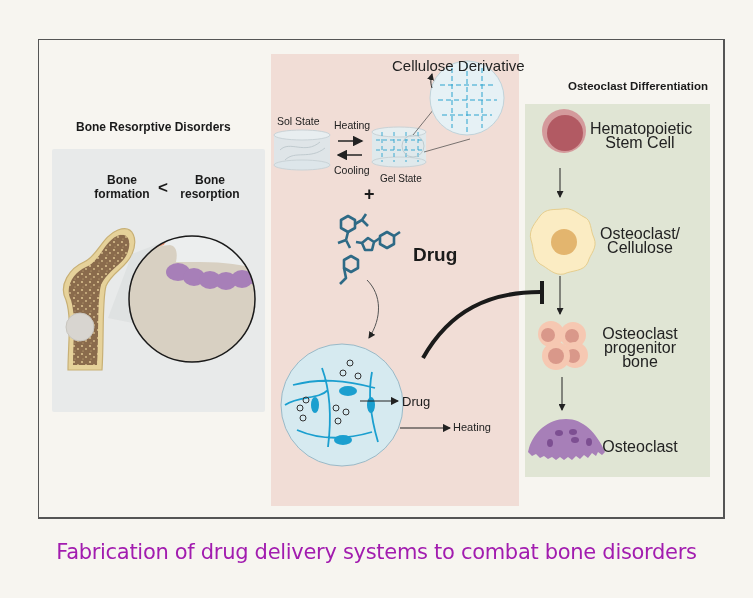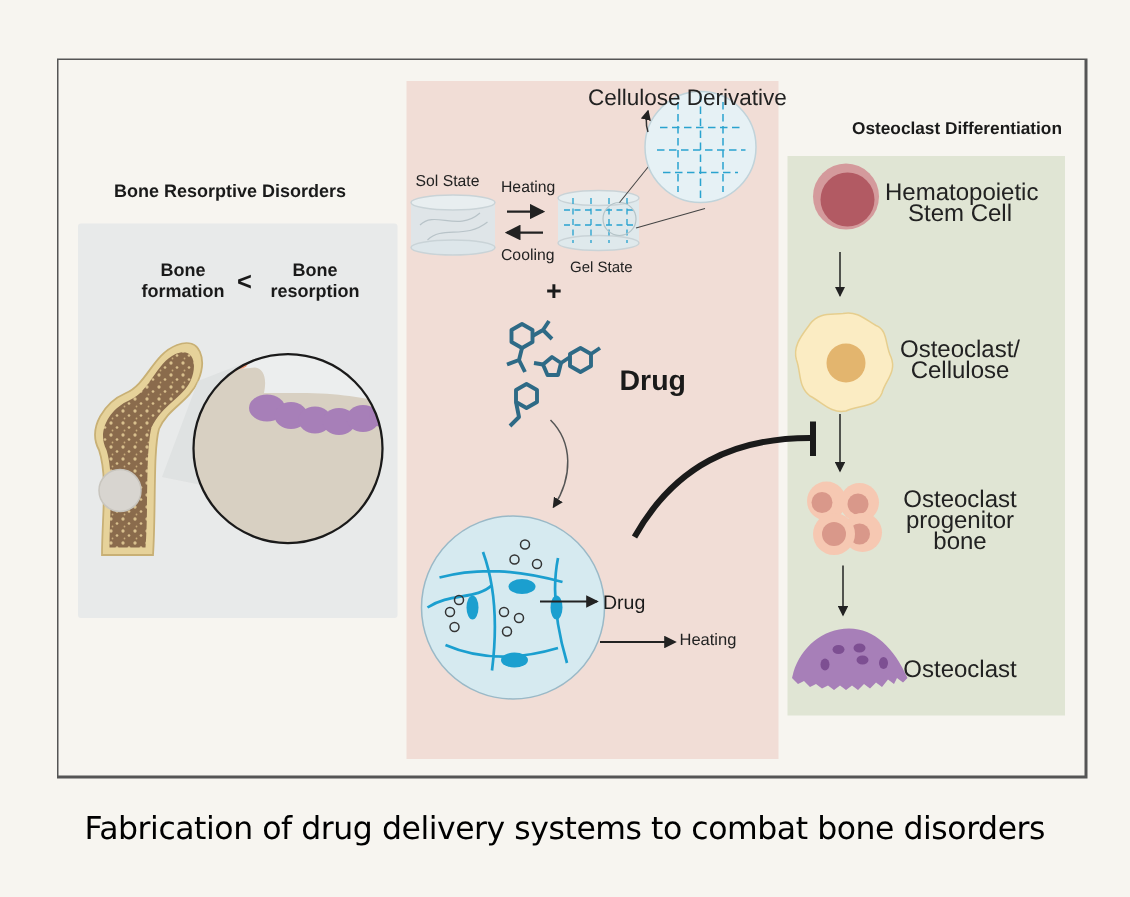--- a/index.html
+++ b/index.html
@@ -5,21 +5,21 @@
   html, body { margin:0; padding:0; }
   body { width:753px; height:598px; background:#f7f5f0; position:relative; overflow:hidden; font-family:"Liberation Sans", sans-serif; color:#1a1a1a; }
   .frame { position:absolute; left:38px; top:39px; width:687px; height:480px; border:1.5px solid #555; border-bottom-width:2.5px; border-right-width:2px; box-sizing:border-box; background:#f7f5f0; }
   .abs { position:absolute; }
   .panel-gray { left:52px; top:149px; width:213px; height:263px; background:#e8eaea; border-radius:2px; }
   .panel-pink { left:271px; top:54px; width:248px; height:452px; background:#f1ddd6; }
   .panel-green { left:525px; top:104px; width:185px; height:373px; background:#e0e5d4; }
   .title-bold { font-weight:bold; font-size:12px; }
   .lbl { font-size:16px; color:#222; }
   .lbl-c { text-align:center; }
-  .caption { left:0; width:753px; top:540px; text-align:center; font-size:21px; color:#000000; font-family:"DejaVu Sans", sans-serif; letter-spacing:-0.3px; }
+  .caption { left:0; width:753px; top:540px; text-align:center; font-size:21px; color:#a21caf; font-family:"DejaVu Sans", sans-serif; letter-spacing:-0.3px; }
   svg { position:absolute; left:0; top:0; }
 </style>
 </head>
 <body>
 
 <div class="frame"></div>
 
 <div class="abs panel-gray"></div>
 <div class="abs panel-pink"></div>
 <div class="abs panel-green"></div>

